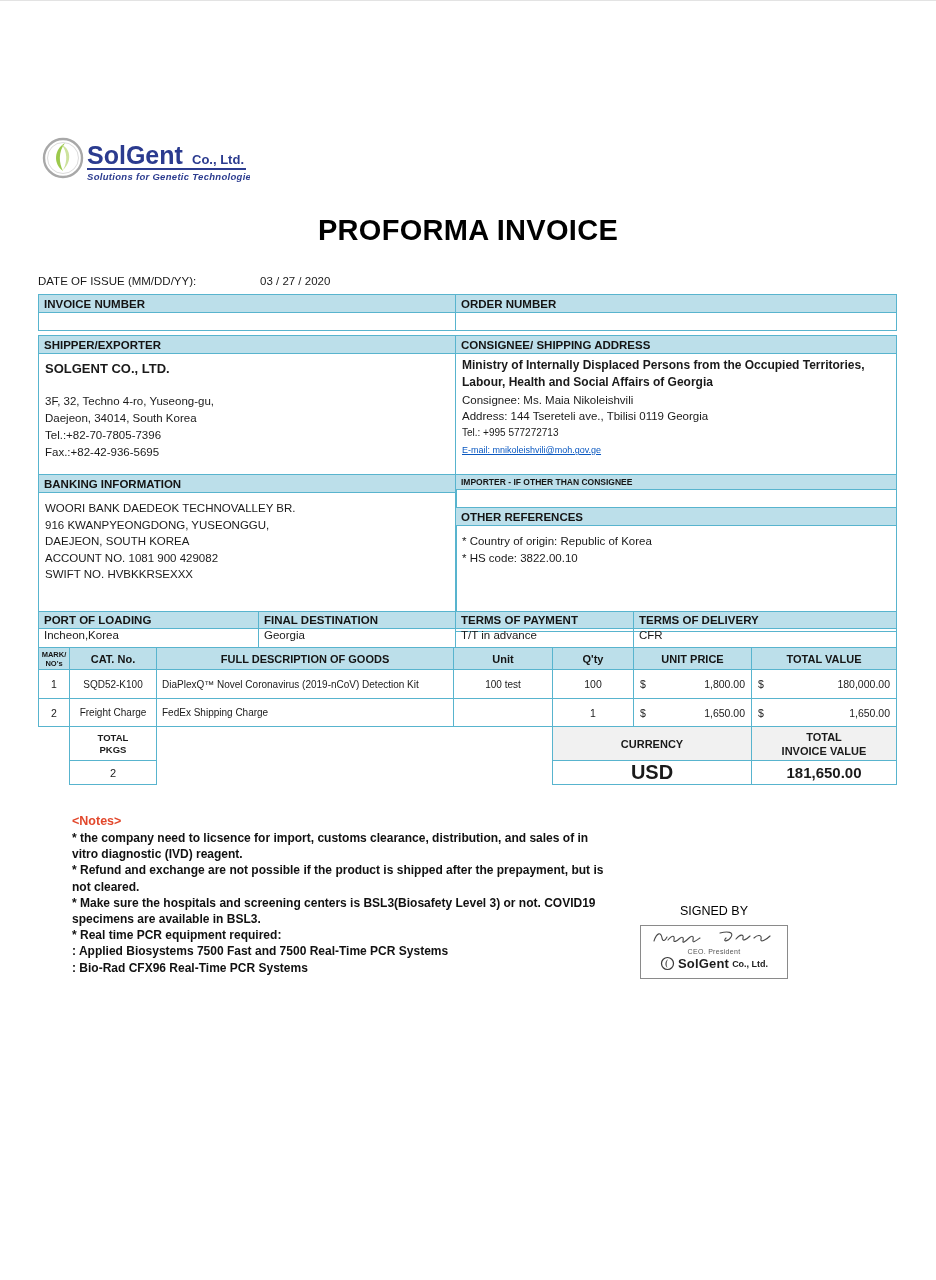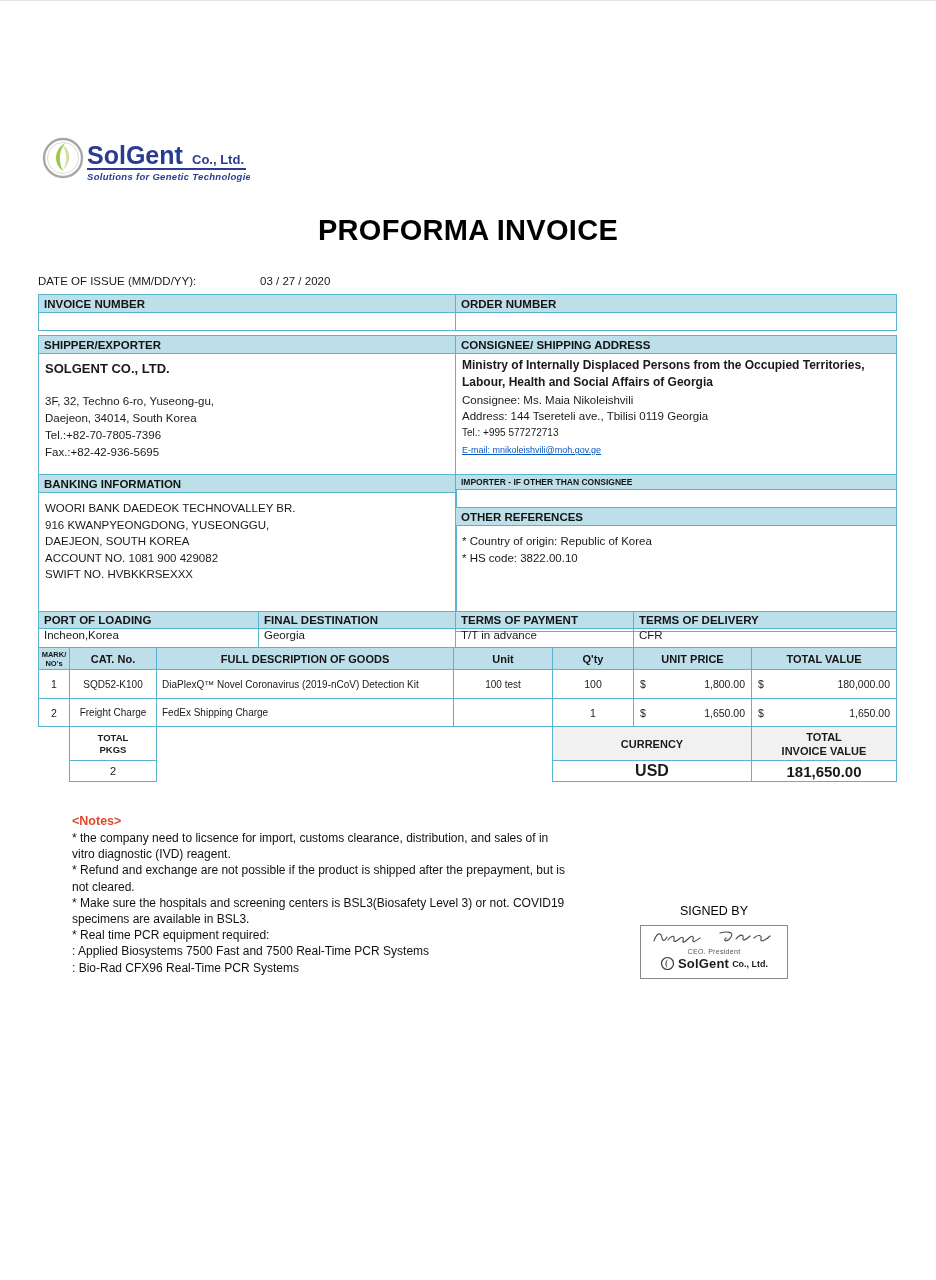--- a/index.html
+++ b/index.html
@@ -32,31 +32,31 @@
   .bank-pad, .ref-pad{padding-top:7px;}
   
   .gh{background:var(--header-fill); font-weight:bold; font-size:11px; text-align:center; vertical-align:middle !important; color:#141414;}
   .gh-mark{font-size:7.5px; line-height:9px;}
   .gc{font-size:10.5px; text-align:center; vertical-align:middle !important;}
   .gdesc{font-size:10px; text-align:left; vertical-align:middle !important; padding-left:5px;}
   .money{display:flex; justify-content:space-between; padding:0 6px; font-size:10.5px;}
   .tot-lbl{font-size:9.5px; font-weight:bold; text-align:center; vertical-align:middle !important; line-height:12px;}
   .tot-lbl-lg{background:var(--gray-fill); font-size:11px; font-weight:bold; text-align:center; vertical-align:middle !important; line-height:14px;}
   .tot-val{font-size:11px; text-align:center; vertical-align:middle !important;}
-  .usd{font-size:16px; font-weight:bold; text-align:center; vertical-align:middle !important;}
+  .usd{font-size:20px; font-weight:bold; text-align:center; vertical-align:middle !important;}
   .grand{font-size:15px; font-weight:bold; text-align:center; vertical-align:middle !important;}
   
   .doc-title{position:absolute; top:213px; left:0; width:100%; text-align:center; font-size:29px; font-weight:bold; letter-spacing:0.3px; color:#000;}
   .date-row{position:absolute; top:274px; left:38px; font-size:11.5px;}
   .date-val{position:absolute; top:274px; left:260px; font-size:11.5px;}
   .logo{position:absolute; left:40px; top:132px;}
   
   .notes{position:absolute; left:72px; top:812px; width:560px;}
   .notes-title{color:var(--notes-red); font-weight:bold; font-size:12.5px; line-height:17px;}
-  .note-line{font-size:12px; line-height:16.2px; color:#111;}
+  .note-line{font-size:12px; line-height:16.2px; color:#111;font-weight:bold;}
   
   .signed-by{position:absolute; left:640px; top:903px; width:148px; text-align:center; font-weight:normal; font-size:12.5px; color:#000;}
   .sig-box{position:absolute; left:640px; top:924px; width:148px; height:54px; border:1px solid #8a8a8a; text-align:center; padding-top:3px;}
   .ceo-title{font-size:7px; color:#555; letter-spacing:0.3px; margin-top:-2px;}
   .sig-logo-row{display:flex; align-items:center; justify-content:center; gap:3px; margin-top:1px;}
   .sig-company{font-size:13px; font-weight:800; color:#1c1c1c; letter-spacing:0.2px;}
   .sig-company-suffix{font-size:9px; font-weight:bold; color:#1c1c1c;}
 </style>
 </head>
 <body>
@@ -102,21 +102,21 @@
         <col style="width:441px">
       </colgroup>
     <tbody>
         <tr class="h18">
       <td class="hdr">SHIPPER/EXPORTER</td>
       <td class="hdr">CONSIGNEE/ SHIPPING ADDRESS</td>
     </tr>
     <tr>
       <td class="content" style="height:121px;">
         <div class="shipper-name">SOLGENT CO., LTD.</div>
-        <div class="addr-line">3F, 32, Techno 6-ro, Yuseong-gu,</div>
+        <div class="addr-line">3F, 32, Techno 4-ro, Yuseong-gu,</div>
         <div class="addr-line">Daejeon, 34014, South Korea</div>
         <div class="addr-line">Tel.:+82-70-7805-7396</div>
         <div class="addr-line">Fax.:+82-42-936-5695</div>
       </td>
       <td class="content" style="height:121px;">
         <div class="cons-name" style="padding-top:3px;">Ministry of Internally Displaced Persons from the Occupied Territories,</div>
         <div class="cons-name">Labour, Health and Social Affairs of Georgia</div>
         <div class="cons-line" style="margin-top:2px;">Consignee: Ms. Maia Nikoleishvili</div>
         <div class="cons-line">Address: 144 Tsereteli ave., Tbilisi 0119 Georgia</div>
         <div class="cons-tel">Tel.: +995 577272713</div>

